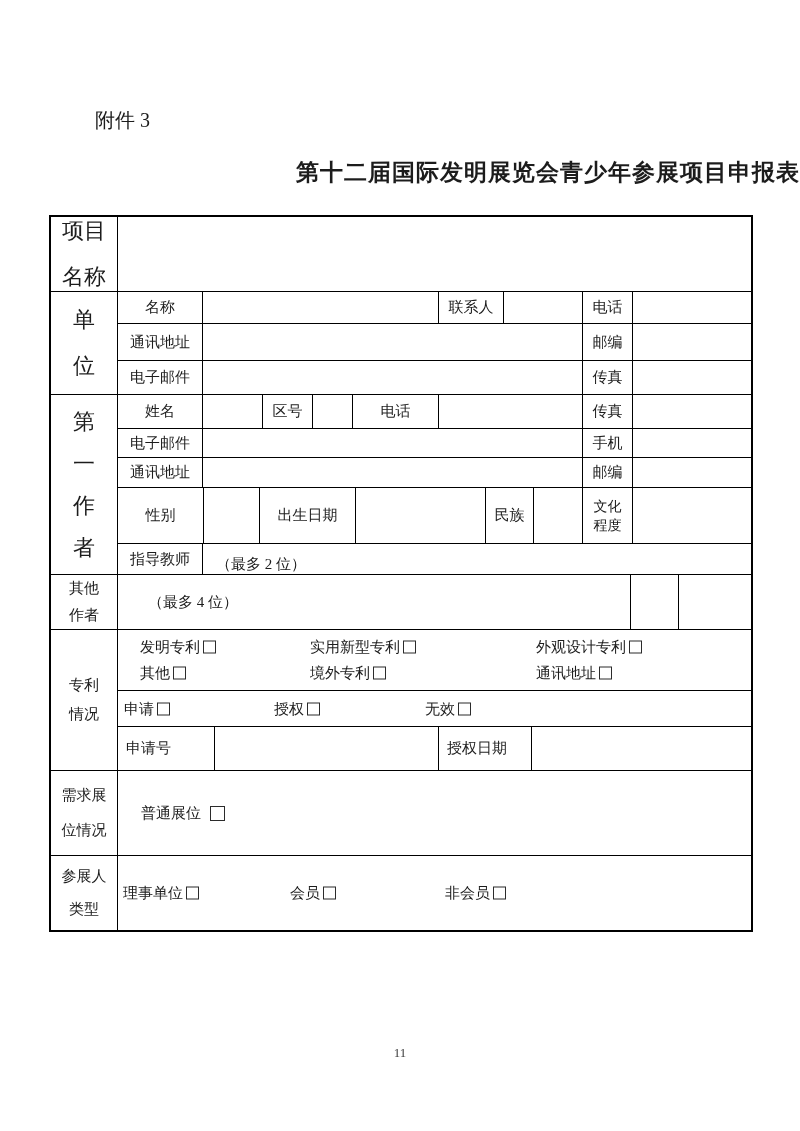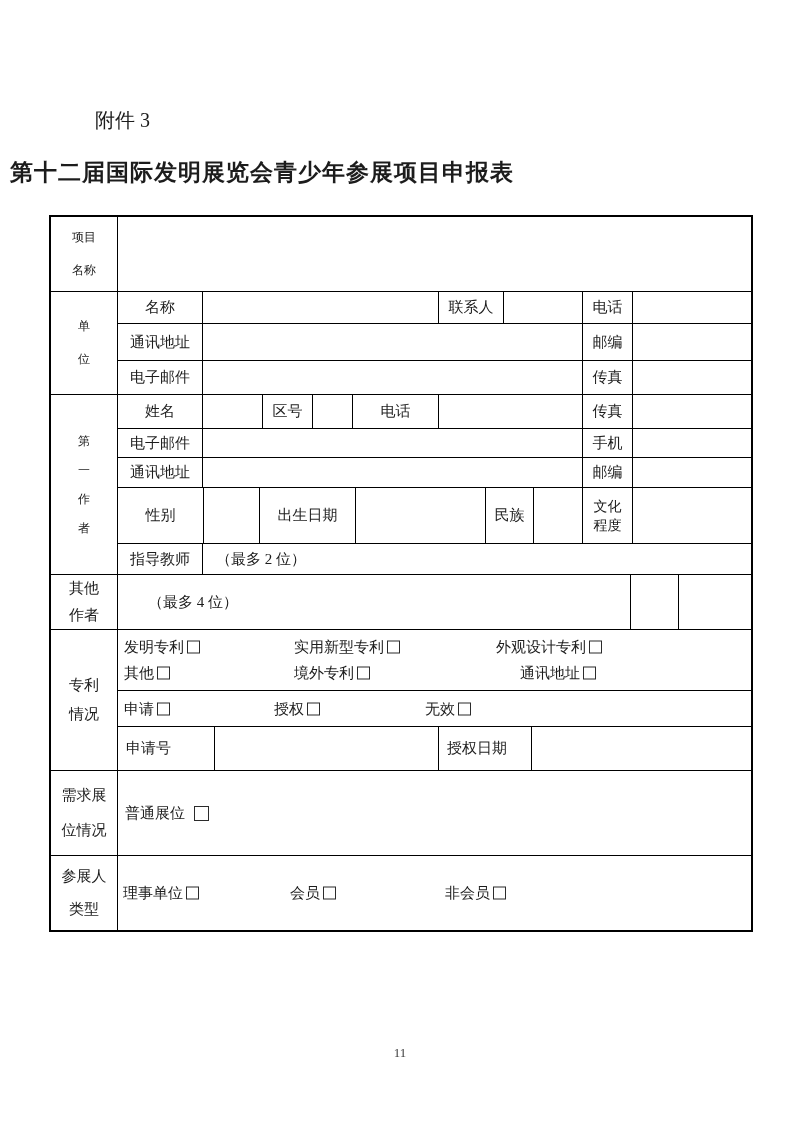--- a/index.html
+++ b/index.html
@@ -5,54 +5,54 @@
   * { margin:0; padding:0; box-sizing:border-box; }
   html,body { background:#ffffff; }
   body {
     width:800px; height:1131px; position:relative;
     font-family:"Liberation Serif","DejaVu Serif",serif;
     color:#1c1c1c;
   }
   .page { position:absolute; inset:0; background:#fff; overflow:hidden; }
   .attachment { position:absolute; left:95px; top:107px; font-size:20px; }
   .title {
-    position:absolute; left:10px; right:0; top:157px; text-align:left;
+    position:absolute; left:10px; right:0; top:157px; text-align:right;
     font-size:23px; font-weight:700; letter-spacing:1px;
   }
   .tbl {
     position:absolute; left:49px; top:215px; width:704px;
     border:2px solid #000; background:#fff;
   }
   .sec { display:flex; border-bottom:1px solid #000; }
   .sec:last-child { border-bottom:none; }
   .hdr {
     flex:0 0 67px; border-right:1px solid #000;
     display:flex; flex-direction:column; align-items:center; justify-content:center;
-    font-size:12px; text-align:center;
+    font-size:22px; text-align:center;
   }
   .body { flex:1; display:flex; flex-direction:column; min-width:0; }
   .row { display:flex; flex:0 0 auto; border-bottom:1px solid #000; }
   .body .row:last-child { border-bottom:none; }
   .c {
     border-right:1px solid #000; display:flex; align-items:center; justify-content:center;
     font-size:15px; flex:0 0 auto; min-width:0;
   }
   .c:last-child { border-right:none; }
-  .fill { flex:1 1 auto; }
+  .fill { flex:1 1 auto;align-items:flex-end; }
   .lf { justify-content:flex-start; }
   .g8  { row-gap:8px; }  .g10 { row-gap:10px; } .g12 { row-gap:12px; }
   .g14 { row-gap:14px;justify-content:center; } .g16 { row-gap:16px; }
   .edu { flex-direction:column; font-size:14px; line-height:19px; }
   .box {
     width:13px; height:13px; border:1.4px solid #2b2b2b;
     display:inline-block; margin-left:3px; flex:none; background:#fff;
   }
   .box.sp { margin-left:9px; width:15px; height:15px; }
   .rel { position:relative; }
-  .pcol { flex-direction:column; align-items:stretch; justify-content:space-evenly; }
+  .pcol { flex-direction:column; align-items:stretch; justify-content:space-evenly;margin-left:16px; }
   .pline { position:relative; height:20px; }
   .pitem {
     position:absolute; top:50%; transform:translateY(-50%);
     display:inline-flex; align-items:center; font-size:15px; white-space:nowrap;
   }
   .bline { display:flex; align-items:center; padding-left:7px; font-size:15px; }
   .note { font-size:15px; }
   .pageno {
     position:absolute; left:0; right:0; top:1045px; text-align:center;
     font-size:13px; color:#404040;
@@ -187,21 +187,21 @@
           <div class="c fill pcol">
             <div class="pline">
               <span class="pitem" style="left:6px">
                 <span>发明专利</span>
                 <span class="box"></span>
               </span>
               <span class="pitem" style="left:176px">
                 <span>实用新型专利</span>
                 <span class="box"></span>
               </span>
-              <span class="pitem" style="left:378px">
+              <span class="pitem" style="left:402px">
                 <span>外观设计专利</span>
                 <span class="box"></span>
               </span>
             </div>
             <div class="pline">
               <span class="pitem" style="left:6px">
                 <span>其他</span>
                 <span class="box"></span>
               </span>
               <span class="pitem" style="left:176px">

